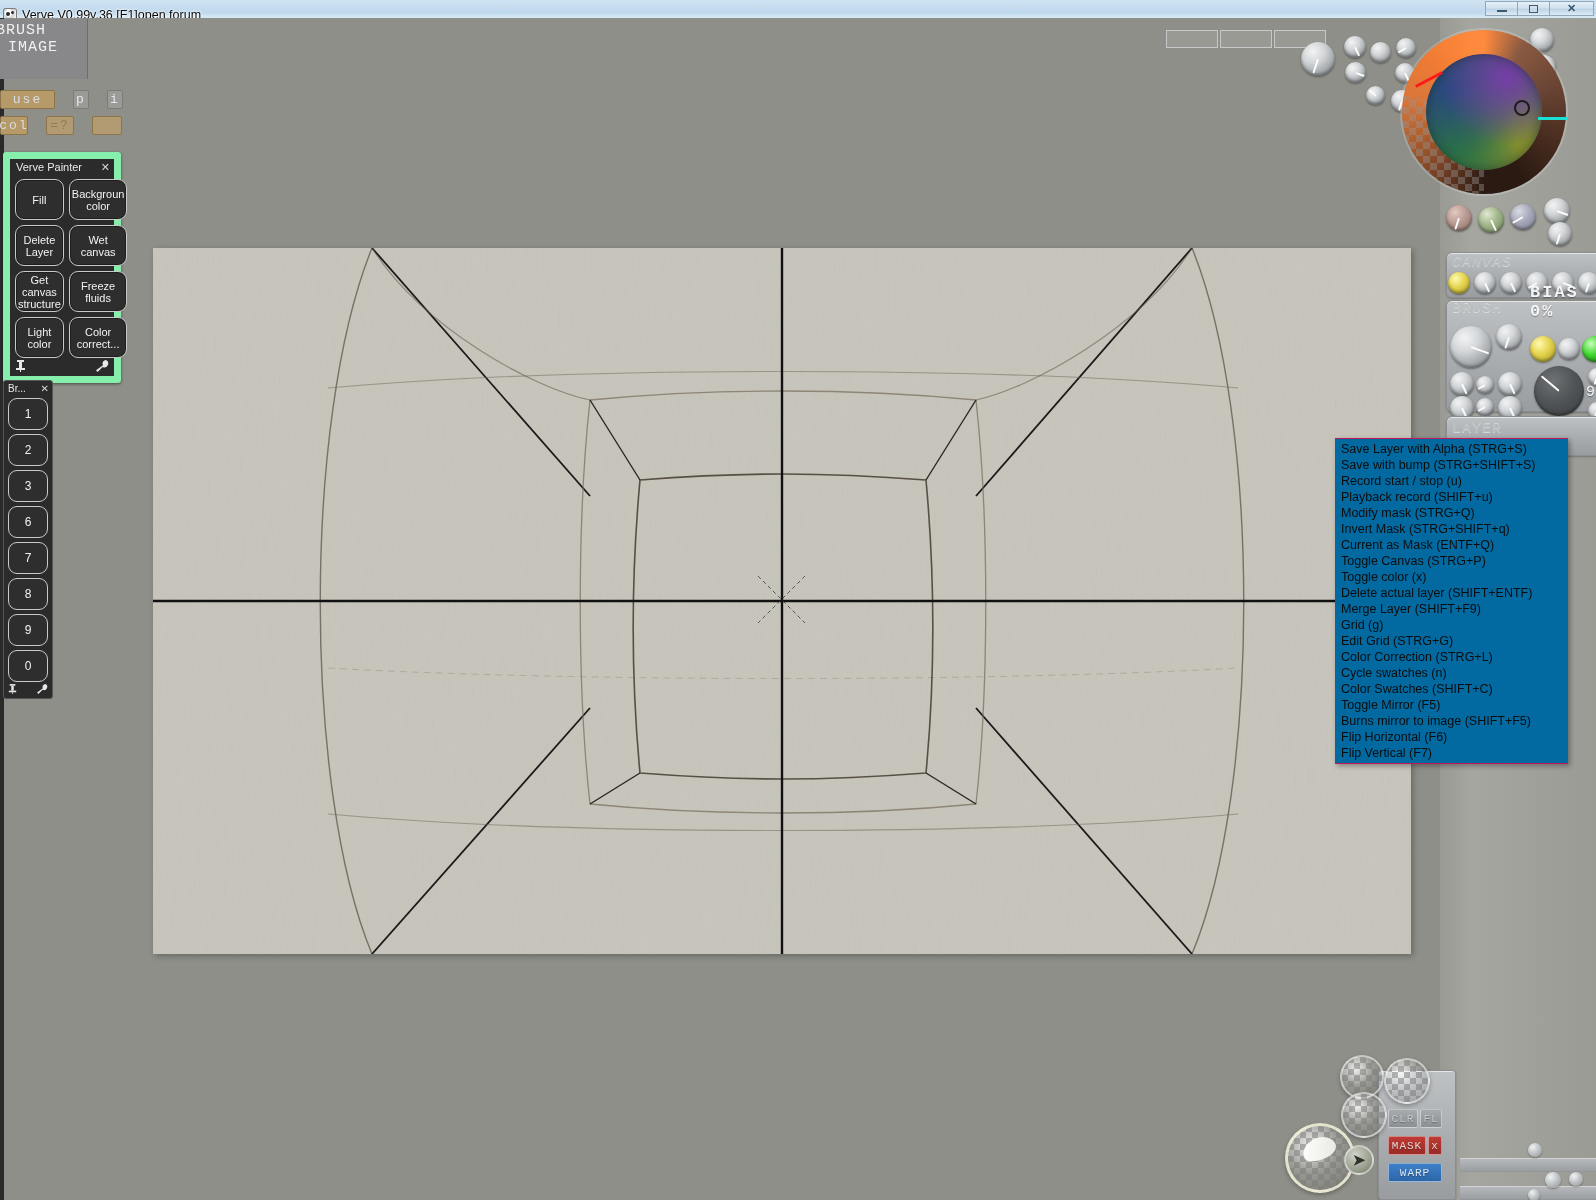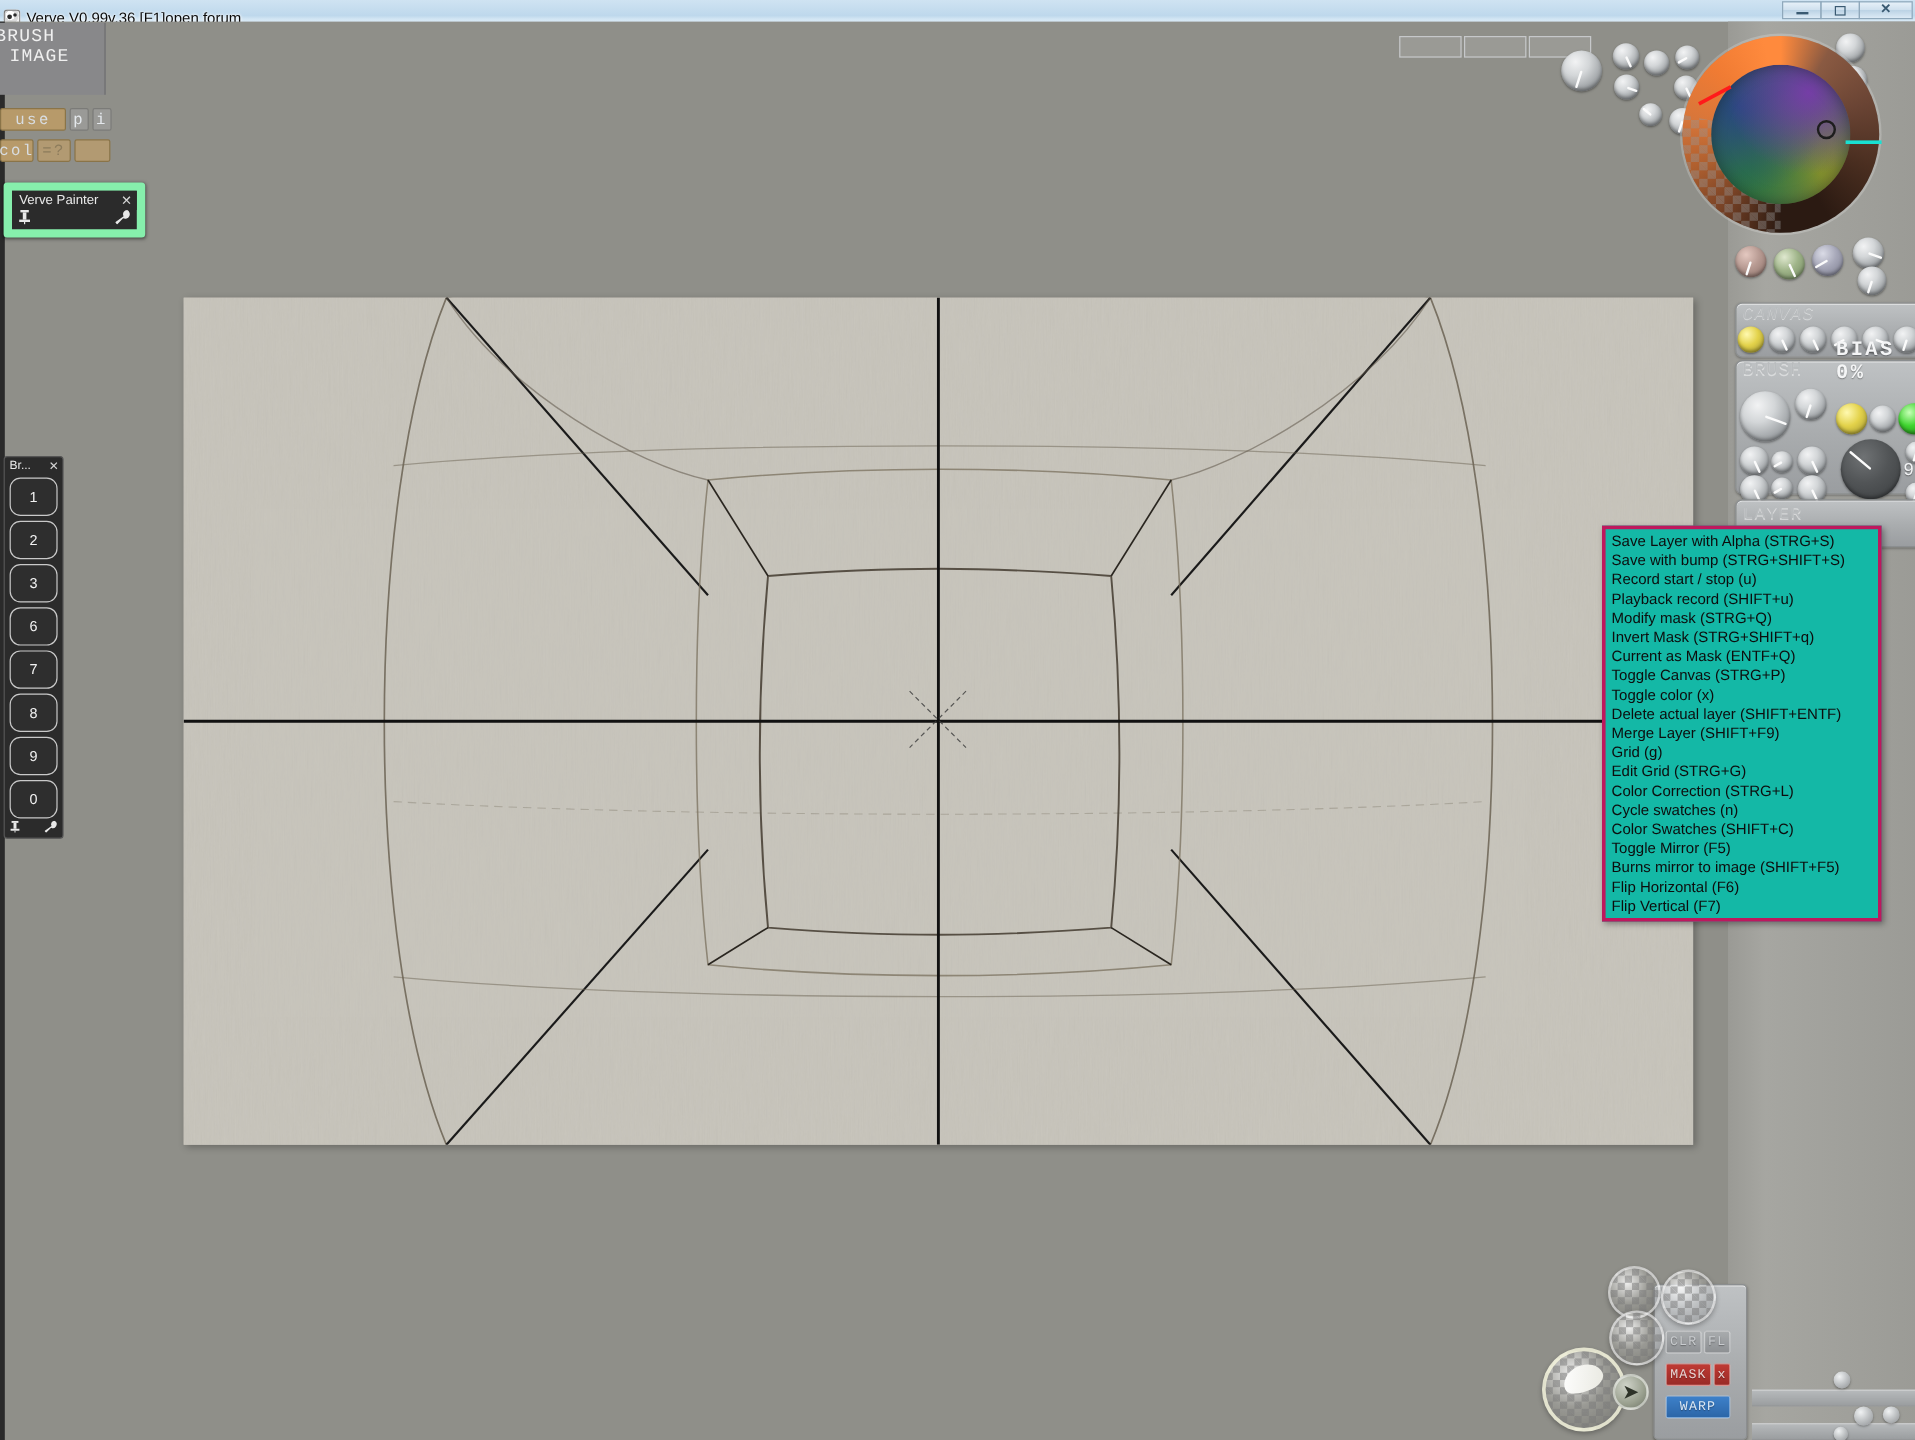--- a/index.html
+++ b/index.html
@@ -87,21 +87,21 @@
     padding-top:3px; padding-left:0px;
     border-right:1px solid #6e6e70;
   }
   #brush-image-menu .mi{ display:inline-block; }
   #bm-brush{ margin-left:-4px; }
   #bm-image{ margin-left:8px; }
 
   #tool-rows{
     position:absolute; left:0; top:90px; width:96px; height:48px;
   }
-  .trow{ position:absolute; left:0; display:flex; gap:3px; }
+  .trow{ position:absolute; left:0; display:flex; gap:18px; }
   .tbtn{
     background:#b79a6a; color:#d8dde2; font-family:"Liberation Mono",monospace;
     font-size:13px; letter-spacing:2px;
     border:1px solid #8a7448; border-radius:2px;
     display:flex; align-items:center; justify-content:center;
     height:19px;
   }
   .tbtn.gray{ background:#9a9a97; border-color:#7b7b78; color:#e4e8ec; }
   .tbtn.empty{ background:#b29a72; }
 
@@ -310,21 +310,21 @@
   }
   .slider-knob{
     position:absolute; border-radius:50%;
     background:radial-gradient(circle at 35% 30%, #f0f2f3 0%, #c2c5c7 45%, #8d9093 100%);
     box-shadow:0 1px 2px rgba(0,0,0,.35);
   }
 
   
   #context-menu{
     position:absolute; left:1335px; top:438px; width:233px;
-    background:#14b8a6; border:3px solid #be185d;
+    background:#0369a1; border:1px solid #be185d;
     box-shadow:2px 2px 5px rgba(0,0,0,.35);
     padding:2px 0;
   }
   .cm-item{
     font-size:12.5px; color:#0d0d0d; line-height:16px;
     padding:0 4px 0 5px; white-space:nowrap;
   }
 </style>
 </head>
 <body>
@@ -370,20 +370,30 @@
     <div class="tbtn" style="width:28px;">col</div>
     <div class="tbtn empty" style="width:28px;color:#8d7c5c;">=?</div>
     <div class="tbtn empty" style="width:30px;"></div>
   </div>
 </div>
 
 <div id="verve-panel">
   <div id="verve-header">
     <span>Verve Painter</span>
     <span class="x">✕</span>
+  </div>
+  <div id="verve-grid">
+    <div class="vbtn">Fill</div>
+    <div class="vbtn">Backgroun color</div>
+    <div class="vbtn">Delete Layer</div>
+    <div class="vbtn">Wet canvas</div>
+    <div class="vbtn">Get canvas structure</div>
+    <div class="vbtn">Freeze fluids</div>
+    <div class="vbtn">Light color</div>
+    <div class="vbtn">Color correct...</div>
   </div>
   <div id="verve-footer">
     <span class="pin-icon">
       <svg width="11" height="12" viewBox="0 0 11 12">
           <rect x="2" y="0" width="7" height="2" fill="#e8e8e8"></rect>
           <rect x="4" y="2" width="3" height="6" fill="#e8e8e8"></rect>
           <rect x="1" y="8" width="9" height="2" fill="#e8e8e8"></rect>
           <rect x="5" y="10" width="1" height="2" fill="#e8e8e8"></rect>
         </svg>
     </span>

